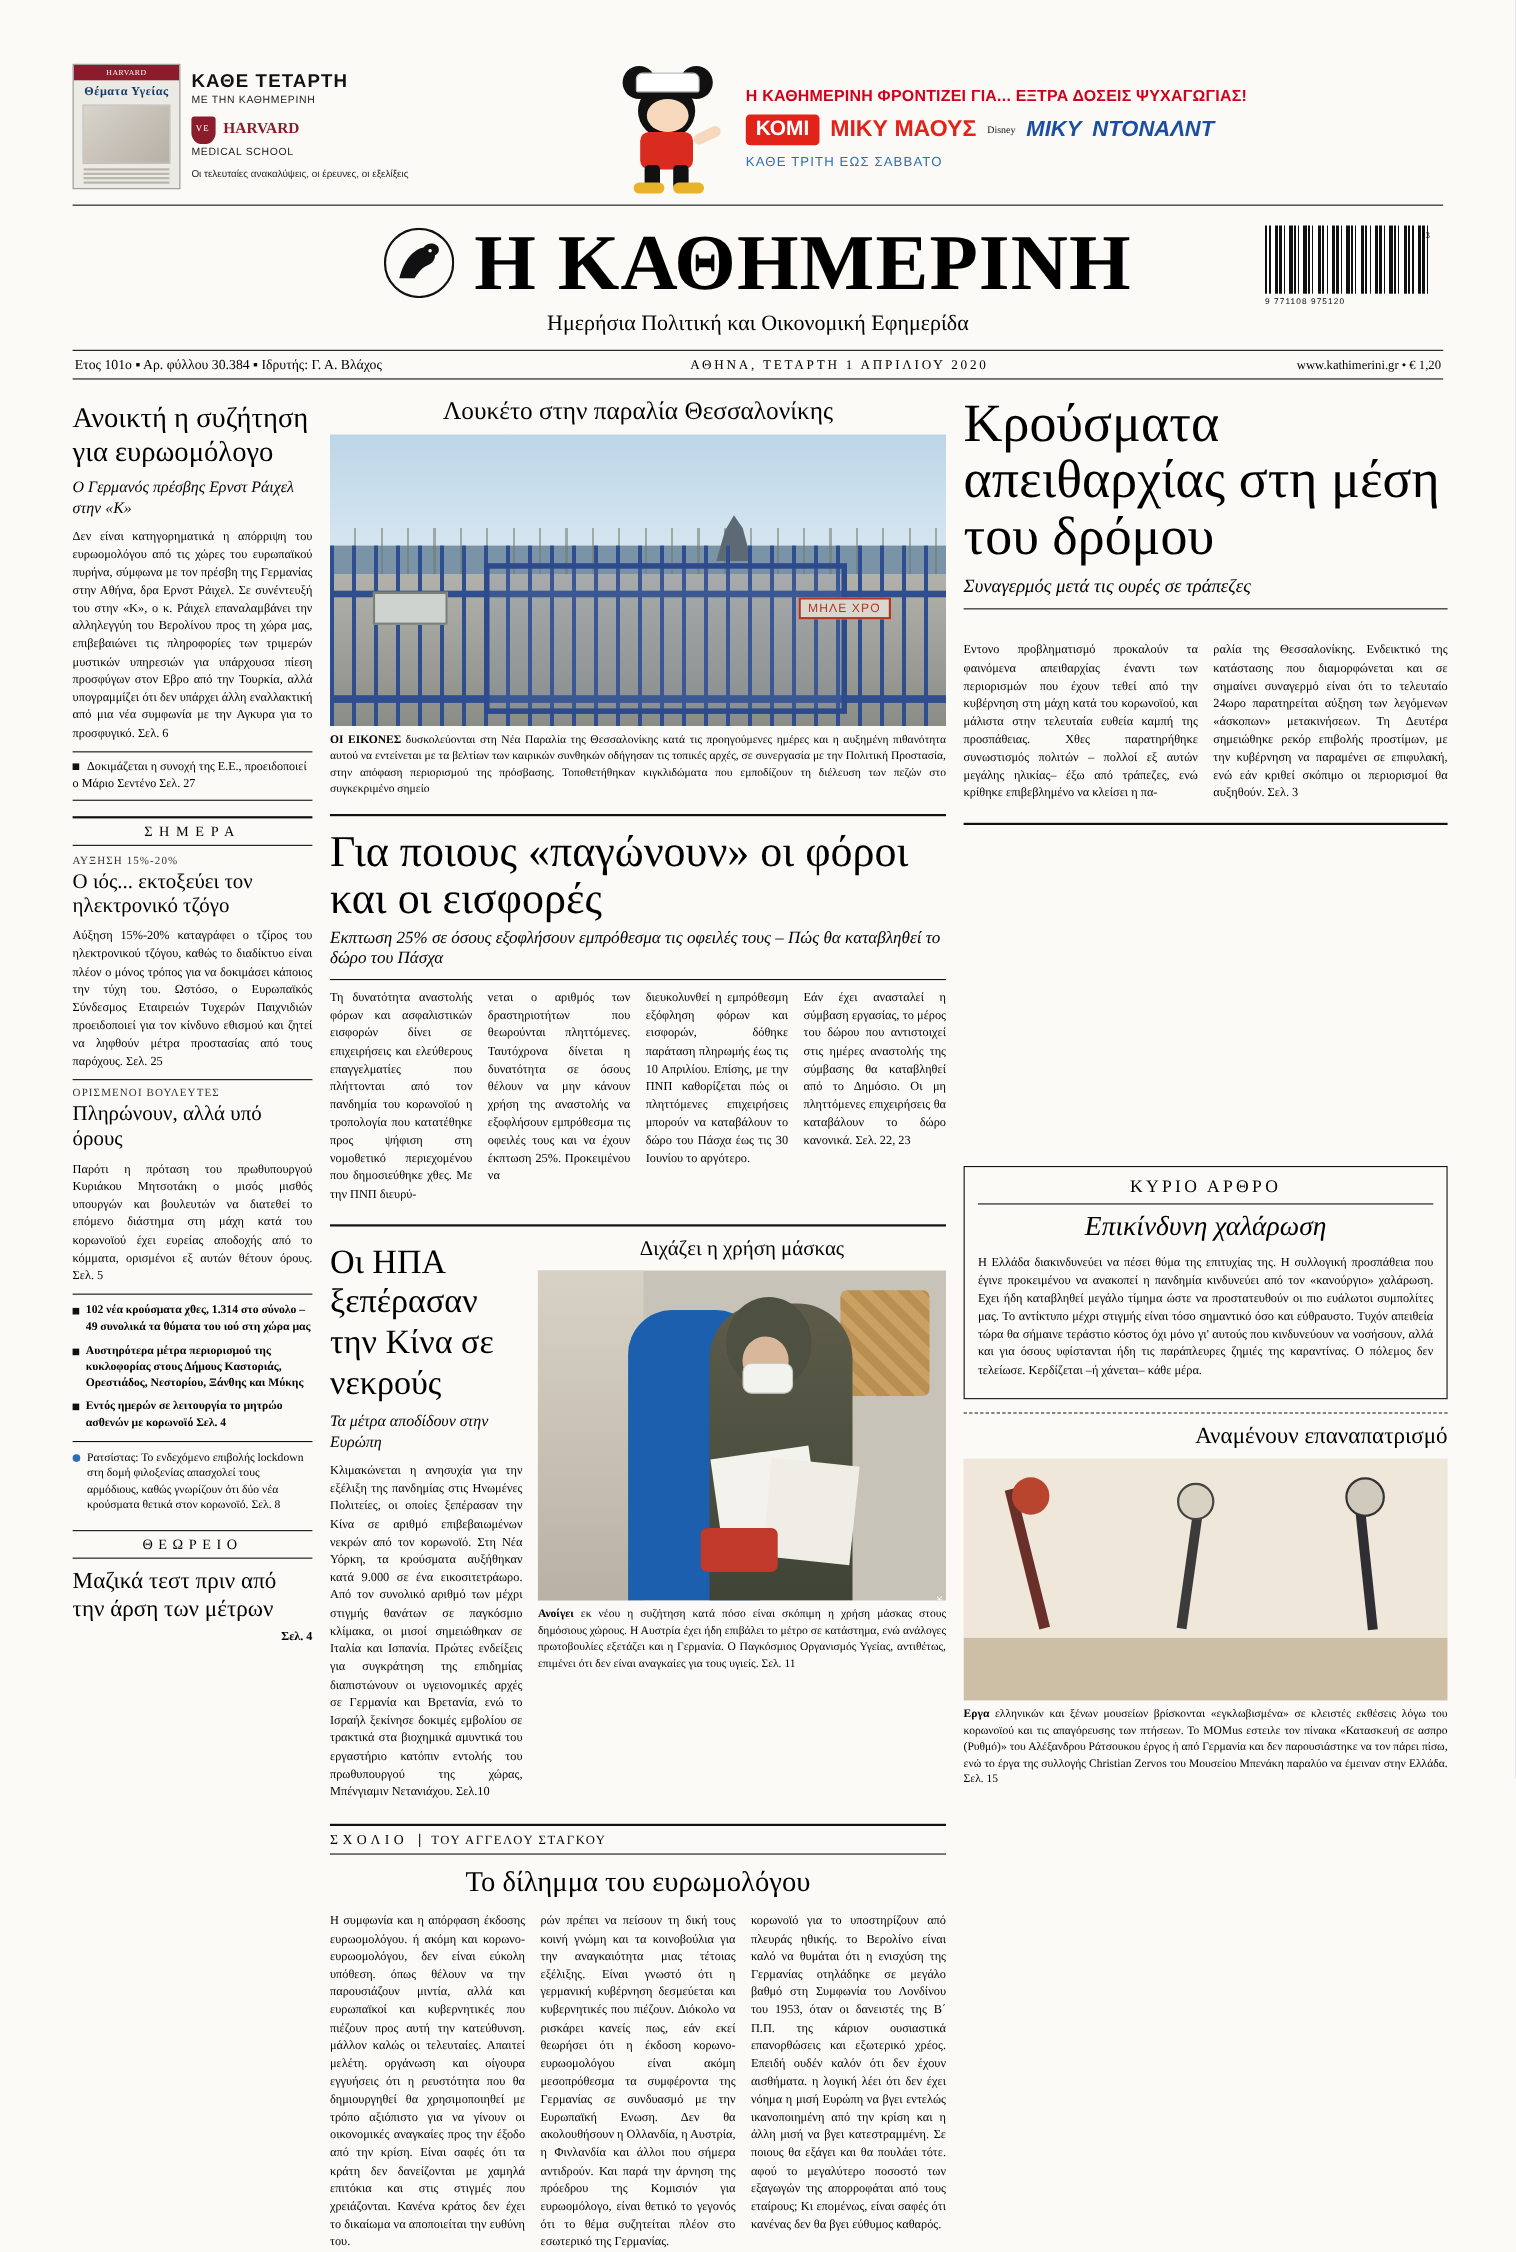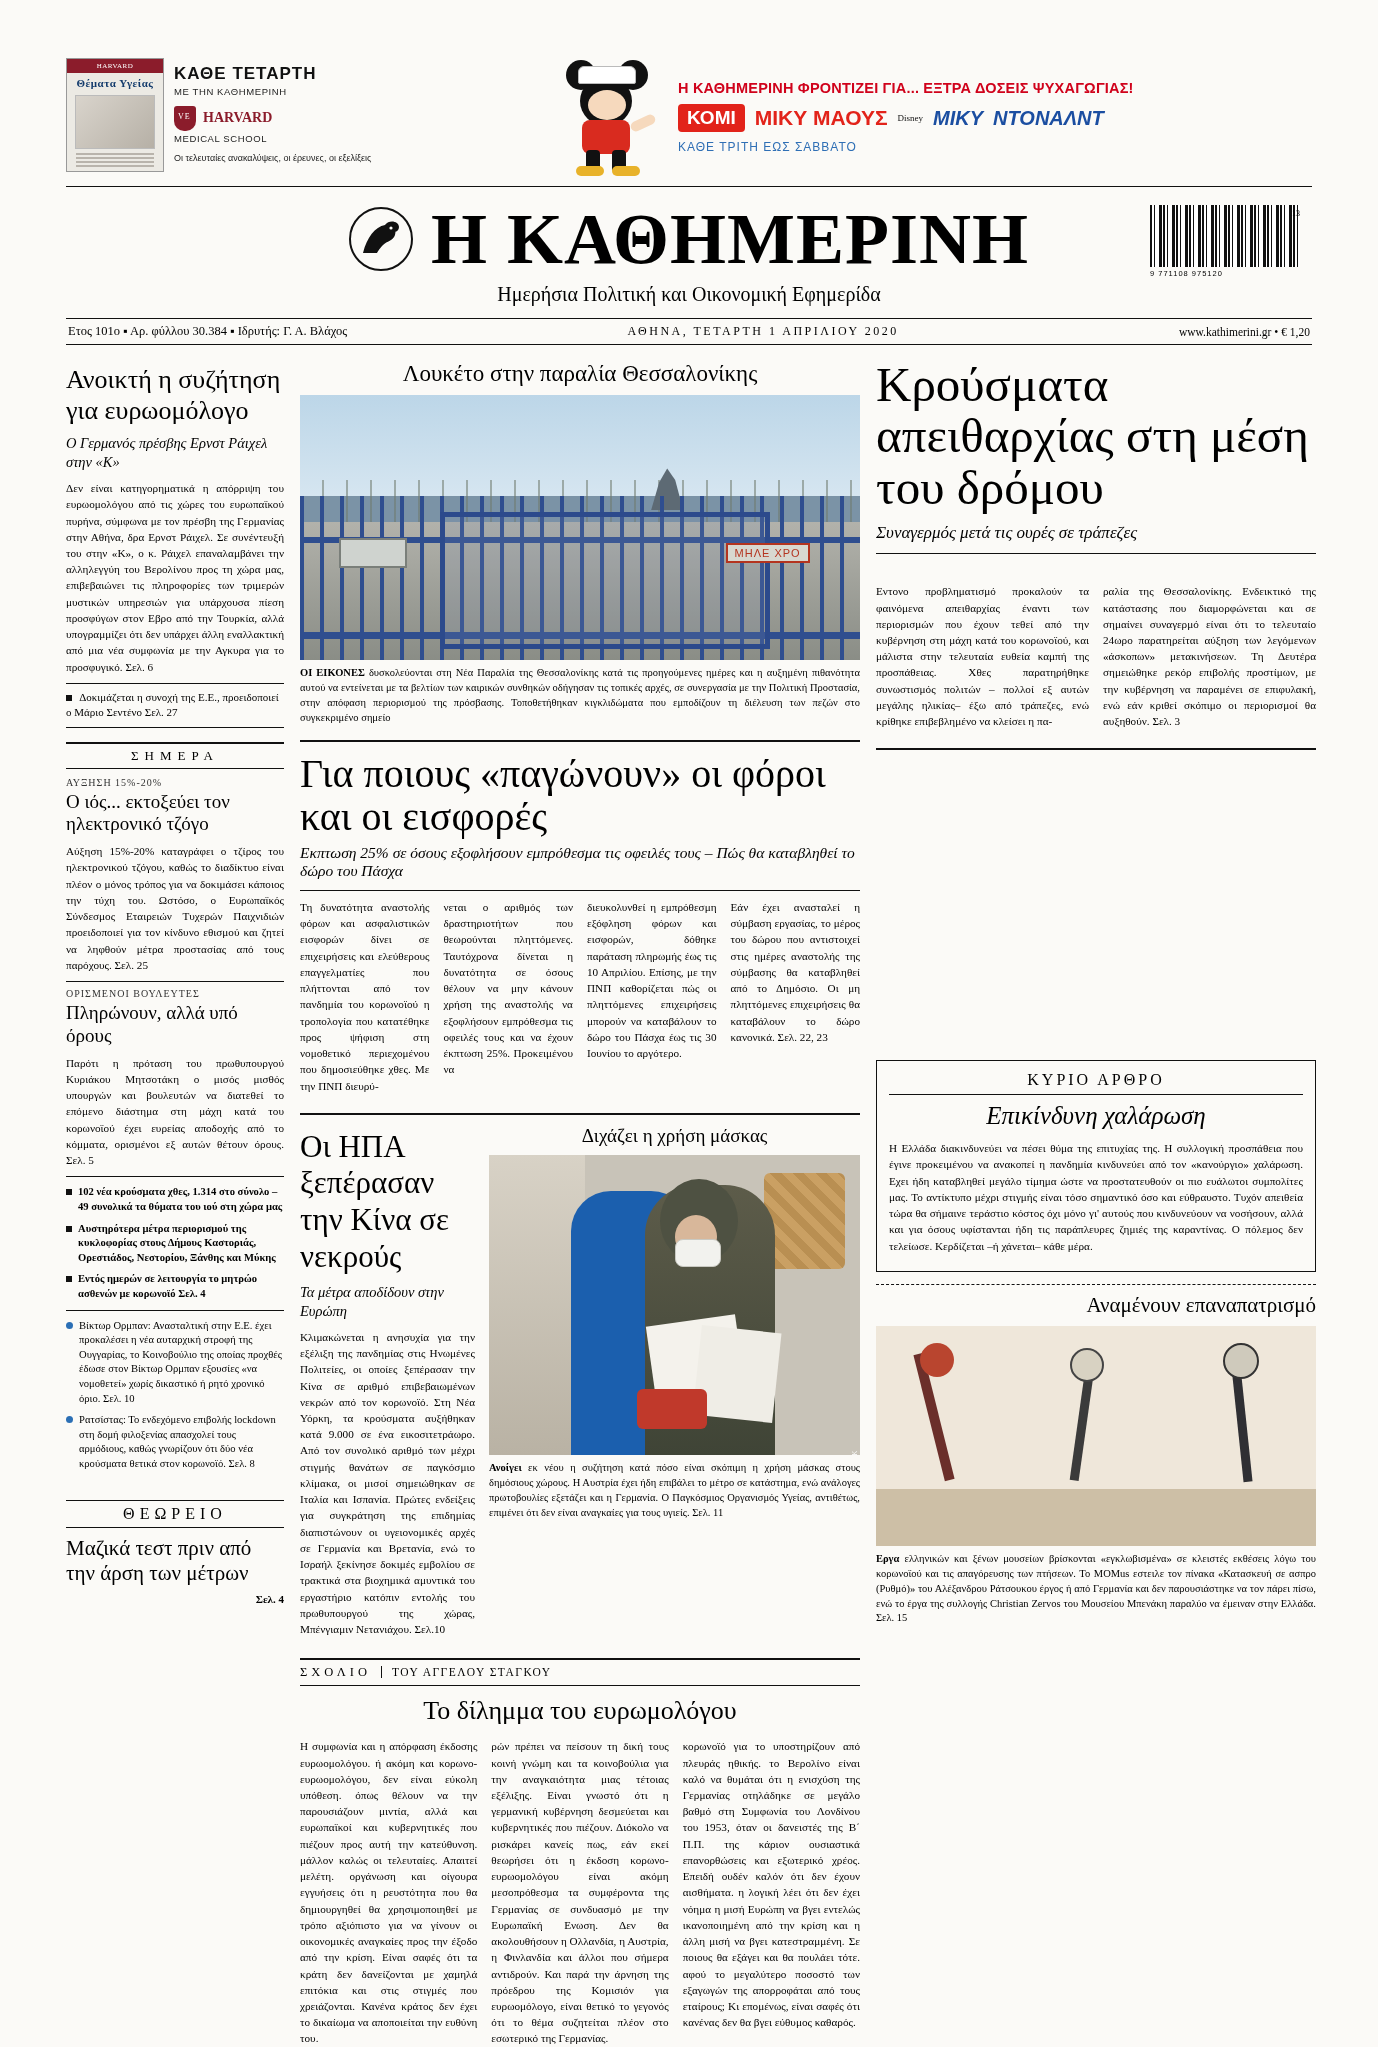--- a/index.html
+++ b/index.html
@@ -73,21 +73,21 @@
   h2.lead{font-size:26px;line-height:1.18;margin:6px 0 8px;font-weight:normal;}
   .kicker-it{font-style:italic;font-size:14.5px;line-height:1.3;margin-bottom:8px;}
   p.body{font-size:11.2px;line-height:1.45;text-align:justify;margin:0 0 7px;}
   .bullet-box{border-top:1px solid #111;border-bottom:1px solid #111;padding:6px 0;margin-top:8px;font-size:11px;line-height:1.4;}
   .section-band{text-align:center;letter-spacing:6px;font-size:13px;border-top:2px solid #111;border-bottom:1px solid #111;padding:4px 0;margin:14px 0 8px;}
   .tag{font-size:10px;letter-spacing:1px;color:#333;margin-bottom:3px;}
   h3.sub{font-size:19px;line-height:1.2;margin:2px 0 7px;font-weight:normal;}
   .li-row{display:flex;gap:6px;font-size:10.6px;line-height:1.38;margin-bottom:7px;}
   .sq{width:6px;height:6px;background:#111;flex:none;margin-top:4px;}
   .dot{width:7px;height:7px;border-radius:50%;background:#2b6fb5;flex:none;margin-top:3px;}
-  .theorio{text-align:center;letter-spacing:5px;font-size:16px;border-top:1px solid #111;border-bottom:1px solid #111;padding:4px 0;margin:28px 0 8px;}
+  .theorio{text-align:center;letter-spacing:5px;font-size:13px;border-top:1px solid #111;border-bottom:1px solid #111;padding:4px 0;margin:14px 0 8px;}
   
   .photo-cap{font-size:10.5px;line-height:1.42;text-align:justify;margin-top:6px;}
   .ph-title{text-align:center;font-size:23px;margin:2px 0 8px;}
   .photo1{position:relative;height:265px;overflow:hidden;
     background:linear-gradient(180deg,#bcd6e8 0%,#d8e7f1 42%,#b9bcb4 43%,#9fa49b 70%,#8d9189 100%);}
   .ph1-sky{position:absolute;inset:0;}
   .ph1-sea{position:absolute;left:0;right:0;top:38%;height:10%;background:#7b93a6;}
   .ph1-ground{position:absolute;left:0;right:0;top:48%;bottom:0;background:linear-gradient(180deg,#b2b2ab,#8a8d86);}
   .ph1-statue{position:absolute;left:62%;top:26%;width:40px;height:46px;background:#5d6a74;clip-path:polygon(10% 100%,30% 40%,50% 10%,70% 35%,90% 100%);}
   .ph1-trees{position:absolute;left:0;right:0;top:32%;height:16%;
@@ -253,24 +253,20 @@
       </div>
       <div class="li-row">
         <span class="sq"></span>
         <span style="font-weight:bold">Εντός ημερών σε λειτουργία το μητρώο ασθενών με κορωνοϊό Σελ. 4</span>
       </div>
 
       <div class="hr1" style="margin:8px 0 8px;"></div>
 
       <div class="li-row">
         <span class="dot"></span>
-        <span>Βίκτωρ Ορμπαν: Ανασταλτική στην Ε.Ε. έχει προκαλέσει η νέα αυταρχική στροφή της Ουγγαρίας, το Κοινοβούλιο της οποίας προχθές έδωσε στον Βίκτωρ Ορμπαν εξουσίες «να νομοθετεί» χωρίς δικαστικό ή ρητό χρονικό όριο. Σελ. 10</span>
-      </div>
-      <div class="li-row">
-        <span class="dot"></span>
         <span>Ρατσίστας: Το ενδεχόμενο επιβολής lockdown στη δομή φιλοξενίας απασχολεί τους αρμόδιους, καθώς γνωρίζουν ότι δύο νέα κρούσματα θετικά στον κορωνοϊό. Σελ. 8</span>
       </div>
 
       <div class="theorio">ΘΕΩΡΕΙΟ</div>
       <h3 class="sub" style="font-size:21px">Μαζικά τεστ πριν από την άρση των μέτρων</h3>
       <div style="text-align:right;font-size:11px;font-weight:bold">Σελ. 4</div>
     </div>
 
     <div class="col-mid">
       <div class="ph-title">Λουκέτο στην παραλία Θεσσαλονίκης</div>

